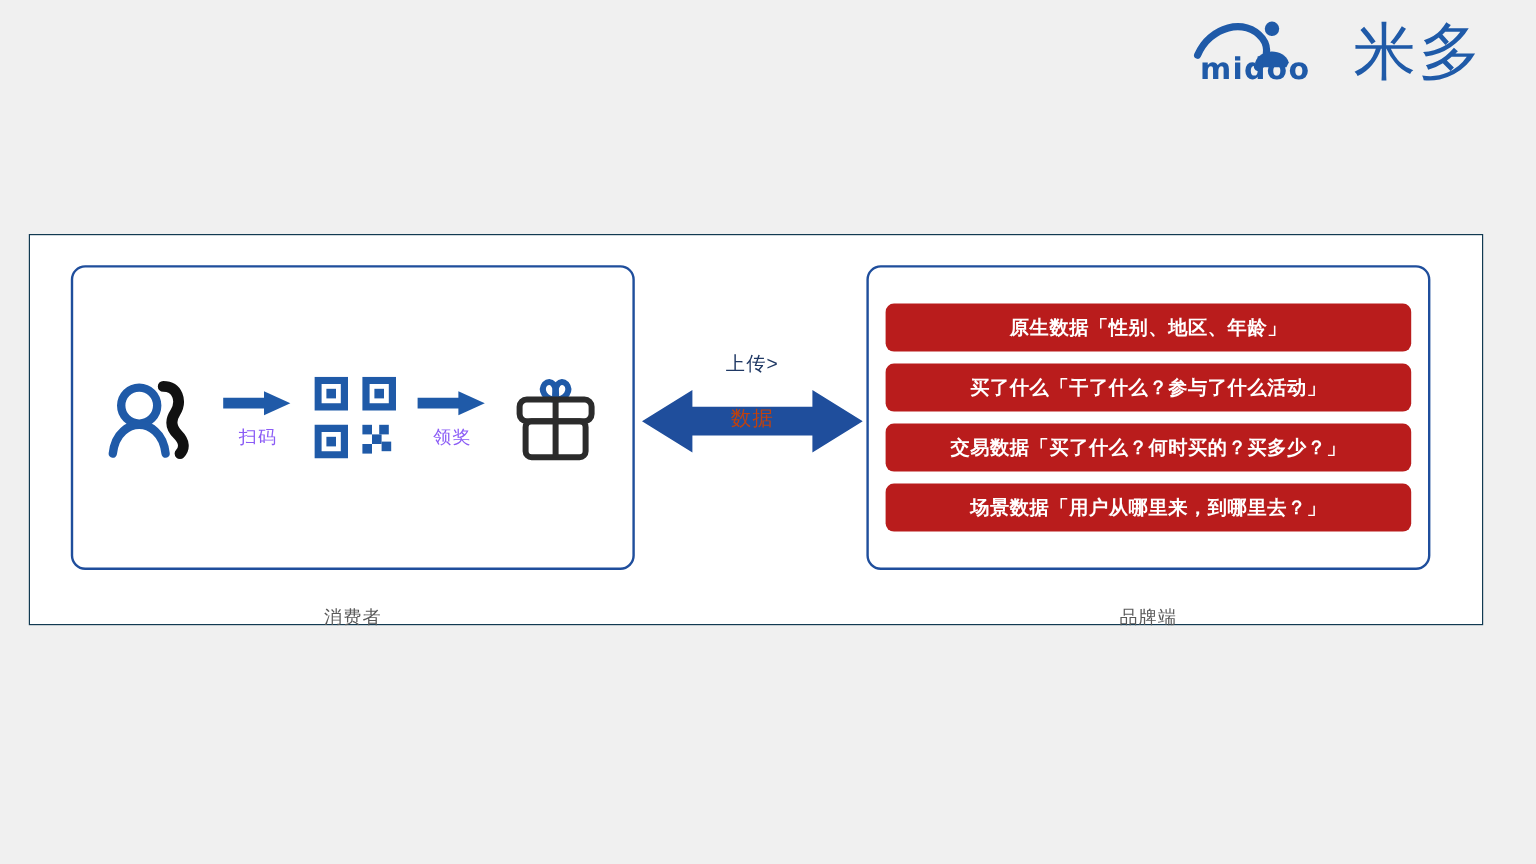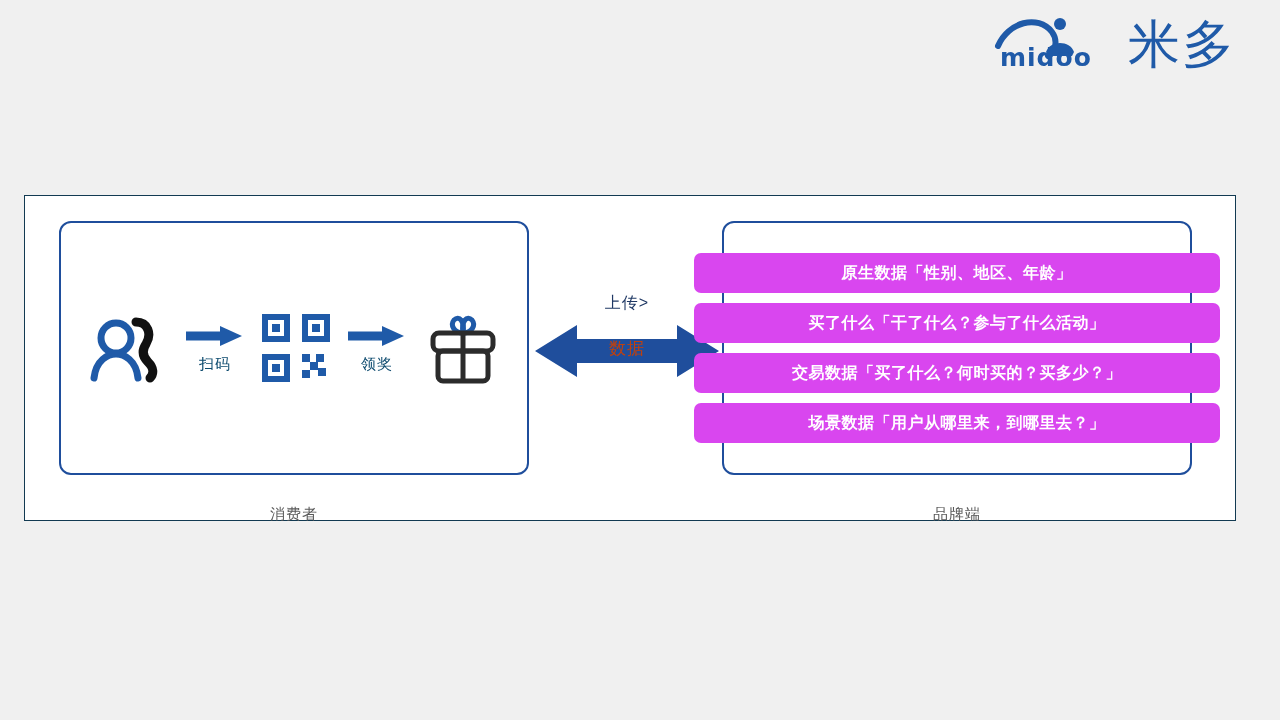--- a/index.html
+++ b/index.html
@@ -99,21 +99,21 @@
     justify-content: center;
   }
   .flow-step {
     display: flex;
     flex-direction: column;
     align-items: center;
     width: 82px;
   }
   .flow-arrow-label {
     font-size: 15px;
-    color: #0c4a6e;
+    color: #8b5cf6;
     margin-top: 6px;
     letter-spacing: 1px;
   }
 
   
   .caption {
     position: absolute;
     font-size: 15px;
     color: #595959;
     letter-spacing: 1px;
@@ -174,23 +174,23 @@
     top: 0;
     width: 100%;
     height: 100%;
     display: flex;
     flex-direction: column;
     justify-content: center;
     align-items: center;
     gap: 10px;
   }
   .bar {
-    width: 526px;
+    width: 438px;
     height: 40px;
-    background: #d946ef;
+    background: #b91c1c;
     border-radius: 7px;
     display: flex;
     align-items: center;
     justify-content: center;
     color: #ffffff;
     font-size: 16px;
     font-weight: bold;
     letter-spacing: 0.5px;
     text-align: right;
   }

